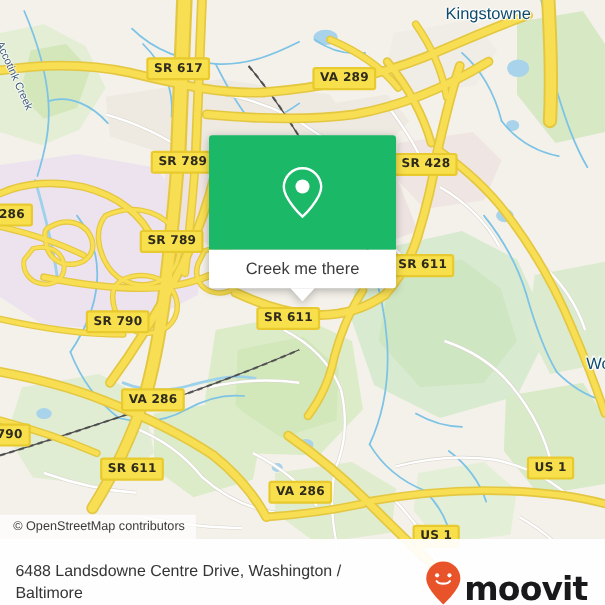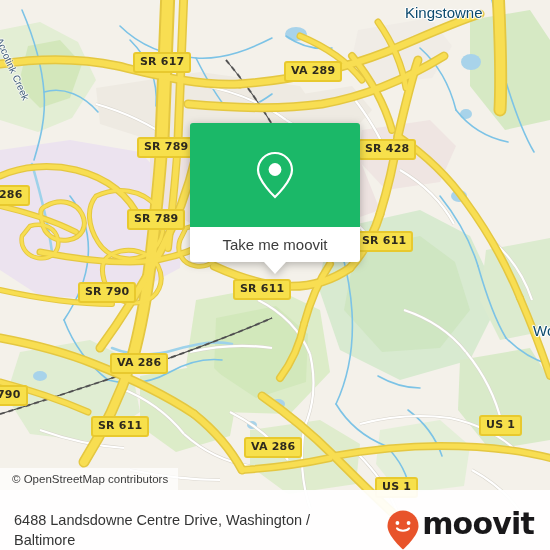--- a/index.html
+++ b/index.html
@@ -137,21 +137,21 @@
   }
   #footer-address {
     color: #343434;
     font-size: 14.5px;
     line-height: 20px;
     max-width: 360px;
     font-family: "Liberation Sans", sans-serif;
   }
   #brand {
     display: flex;
-    align-items: flex-start;
+    align-items: flex-end;
     gap: 2px;
     margin-right: 2px;
   }
   #brand-word {
     color: #19181a;
     font-family: "DejaVu Sans", sans-serif;
     font-weight: bold;
     font-size: 30px;
     letter-spacing: -0.8px;
     line-height: 30px;
@@ -416,21 +416,21 @@
   </div>
 
   <div id="popup">
     <div id="popup-green">
       <svg width="40" height="50" viewBox="0 0 40 50">
         <path d="M20 3 C10.6 3 3 10.6 3 20 C3 31 20 47 20 47 C20 47 37 31 37 20 C37 10.6 29.4 3 20 3 Z" fill="none" stroke="#ffffff" stroke-width="2.2"></path>
         <circle cx="20" cy="19.5" r="6.4" fill="#ffffff"></circle>
       </svg>
     </div>
     <div id="popup-white">
-      <span id="popup-label">Take me moovit</span>
+      <span id="popup-label">Creek me there</span>
     </div>
     <div id="popup-tail"></div>
   </div>
 
   <div id="attribution">
     <span>© OpenStreetMap contributors</span>
   </div>
 
   <div id="footer">
     <div id="footer-address">6488 Landsdowne Centre Drive, Washington / Baltimore</div>

